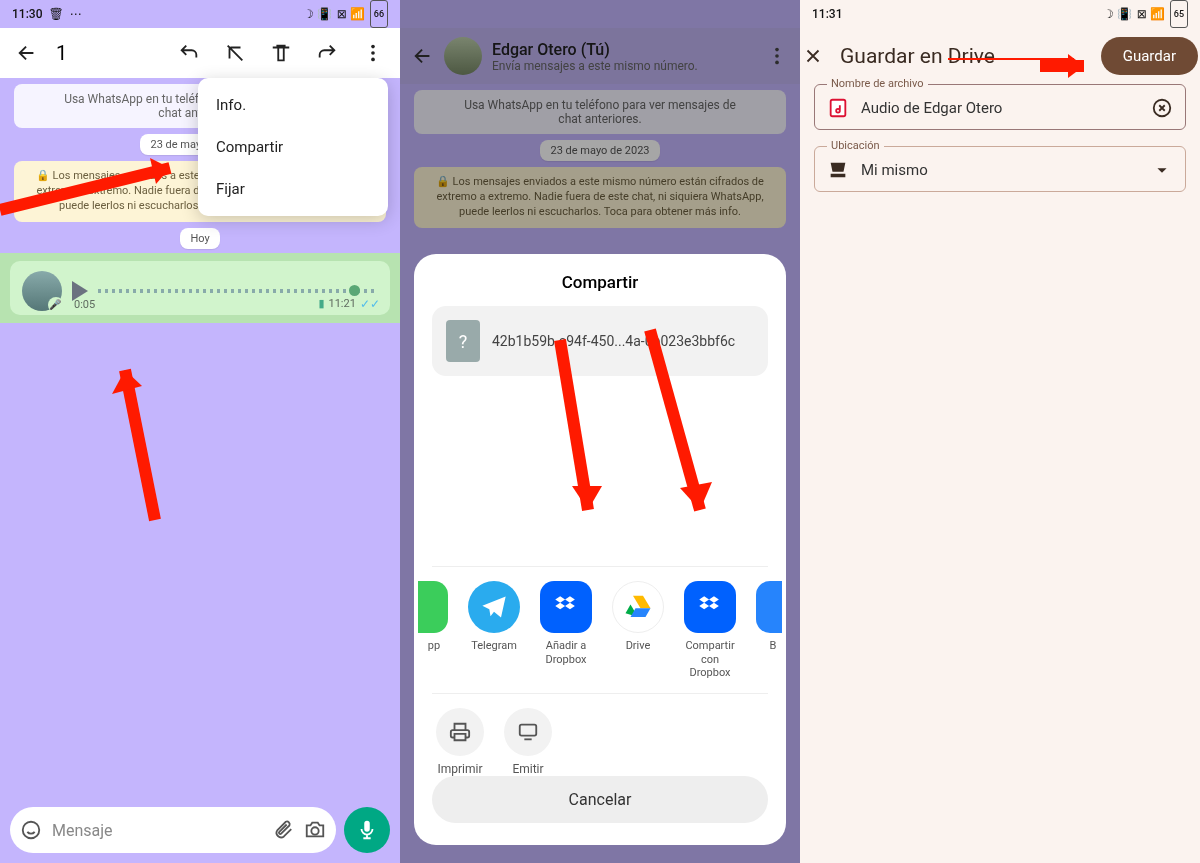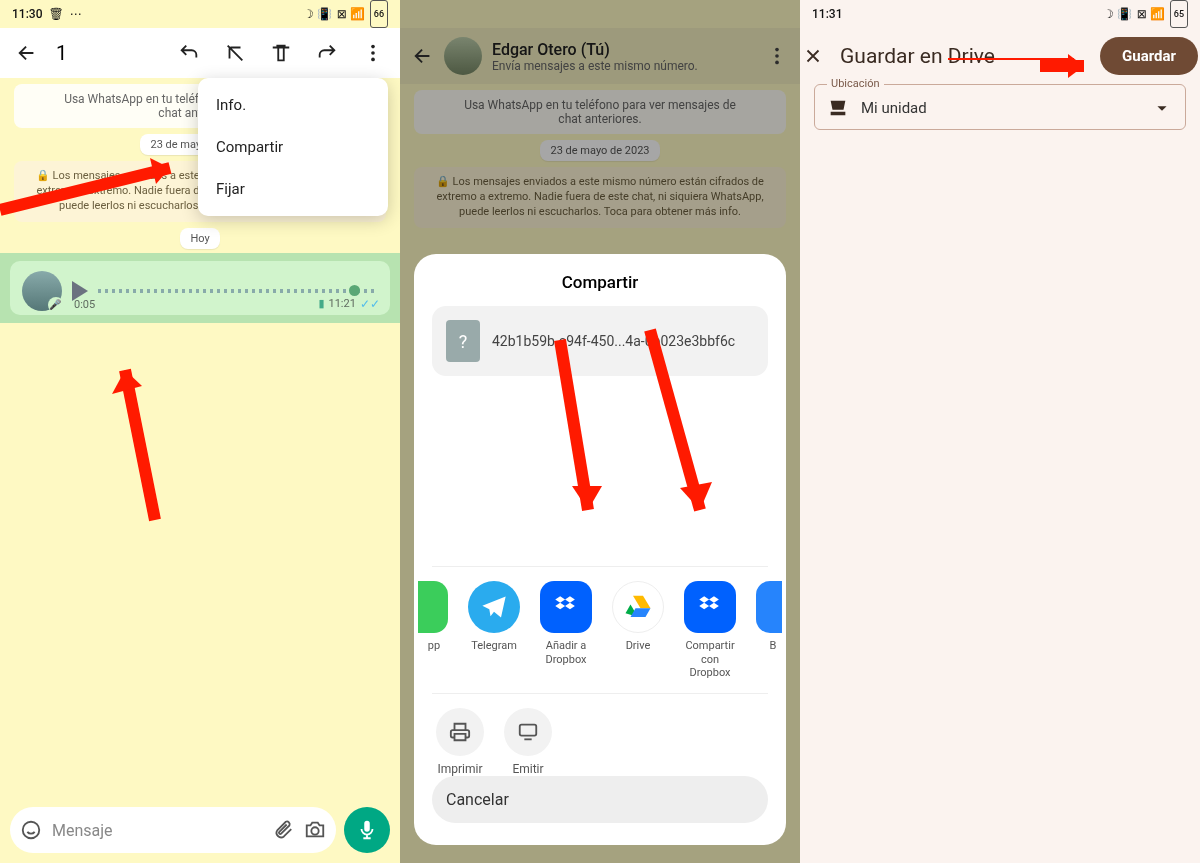--- a/index.html
+++ b/index.html
@@ -1,18 +1,18 @@
 <!DOCTYPE html>
 <html><head>
 <meta charset="utf-8">
 <style>
 *{box-sizing:border-box;margin:0;padding:0;font-family:-apple-system,Roboto,Arial,sans-serif}
 body{background:#fff;width:1200px;height:863px;display:flex}
 .panel{width:400px;height:863px;position:relative;overflow:hidden}
-.p1,.p2{background:#fef9c3}
+.p1,.p2{background:#c4b5fd}
 .p3{background:#fbf3ef}
 .status-bar{height:28px;display:flex;align-items:center;justify-content:space-between;padding:4px 12px;font-size:12px;font-weight:500;color:#111}
 .status-left{display:flex;gap:6px;align-items:center}
 .status-right{display:flex;gap:4px;align-items:center}
 .batt{border:1px solid #555;border-radius:3px;padding:8px 3px;font-size:9px}
 
 .sel-bar{height:50px;display:flex;align-items:center;padding:0 10px;gap:12px;background:#fff}
 .sel-bar .count{font-size:20px;flex:1}
 .sel-bar svg{width:22px;height:22px}
 .ib{width:34px;height:34px;display:flex;align-items:center;justify-content:center;cursor:pointer}
@@ -49,25 +49,25 @@
 .app{width:78px;text-align:center;font-size:11px;color:#555;line-height:1.2}
 .app .ico{width:52px;height:52px;border-radius:50%;margin:0 auto 6px;display:flex;align-items:center;justify-content:center}
 .app.cut{width:34px}
 .tg{background:#2aabee}
 .db{background:#0061fe;border-radius:14px!important}
 .drv{background:#fff;border:1px solid #eee}
 .divider{height:1px;background:#eee;margin:14px}
 .actions{display:flex;gap:20px;padding:0 18px}
 .act{text-align:center;font-size:12px;color:#555}
 .act .ico{width:48px;height:48px;border-radius:50%;background:#f2f2f2;margin:0 auto 6px;display:flex;align-items:center;justify-content:center}
-.cancel{margin:auto 14px 4px;background:#eee;border-radius:28px;padding:14px;font-size:16px;color:#333}
+.cancel{margin:auto 14px 4px;background:#eee;border-radius:28px;text-align:center;padding:14px;font-size:16px;color:#333}
 
 .drv-head{height:56px;display:flex;align-items:center;padding:0 2px;gap:16px}
 .drv-head .ttl{font-size:21px;flex:1;color:#3a2b22}
-.save-btn{background:#6f4a34;color:#fff;border-radius:22px;padding:10px 22px;font-size:15px;font-weight:700}
+.save-btn{background:#6f4a34;color:#fff;border-radius:22px;padding:10px 22px;font-size:15px;font-weight:400}
 .preview{margin:20px auto 18px;width:200px;height:200px;border:1px solid #e4d6cd;border-radius:6px;display:flex;align-items:center;justify-content:center;color:#b89f93;font-size:14px;text-align:center;padding:10px}
 .field{margin:0 14px 16px;border:1px solid #977;border-radius:6px;padding:12px 12px 10px;position:relative;display:flex;align-items:center;gap:12px}
 .field .lab{position:absolute;top:-8px;left:12px;background:#fbf3ef;padding:0 4px;font-size:11px;color:#7a5a4a}
 .field .val{flex:1;font-size:15px;color:#333}
 .field svg{width:22px;height:22px}
 .loc{border-color:#caa99a}
 
 .arrow{position:absolute;z-index:10;pointer-events:none}
 .arrow svg{overflow:visible}
 .arrow polygon{fill:#ff1a00}
@@ -297,27 +297,39 @@
     </div>
   </div>
   <div class="drv-head">
     <svg width="22" height="22" viewBox="0 0 24 24" stroke="#3a2b22" stroke-width="2">
         <path d="M6 6l12 12M18 6L6 18"></path>
       </svg>
     <span class="ttl">Guardar en Drive</span>
     <div class="save-btn">Guardar</div>
   </div>
 
+  <div class="field">
+    <span class="lab">Nombre de archivo</span>
+    <svg viewBox="0 0 24 24" fill="#d13">
+        <rect x="4" y="3" width="16" height="18" rx="2" fill="#fff" stroke="#d13" stroke-width="2"></rect>
+        <path d="M10 15a2 2 0 104 0 2 2 0 00-4 0zm4-6v5" stroke="#d13" stroke-width="2" fill="none"></path>
+      </svg>
+    <span class="val">Audio de Edgar Otero</span>
+    <svg viewBox="0 0 24 24" fill="none" stroke="#3a2b22" stroke-width="2">
+        <circle cx="12" cy="12" r="9"></circle>
+        <path d="M9 9l6 6M15 9l-6 6"></path>
+      </svg>
+  </div>
 
   <div class="field loc">
     <span class="lab">Ubicación</span>
     <svg viewBox="0 0 24 24" fill="#3a2b22">
         <path d="M4 16h16v4H4zM4 4h16l-2 10H6z"></path>
       </svg>
-    <span class="val">Mi unidad</span>
+    <span class="val">Mi mismo</span>
     <svg viewBox="0 0 24 24" fill="#3a2b22">
         <path d="M7 10l5 5 5-5z"></path>
       </svg>
   </div>
 </div>
 
 <div class="arrow" style="left:0;top:140px">
   <svg width="210" height="90">
       <line x1="0" y1="70" x2="170" y2="28"></line>
       <polygon points="170,28 150,18 156,44"></polygon>

